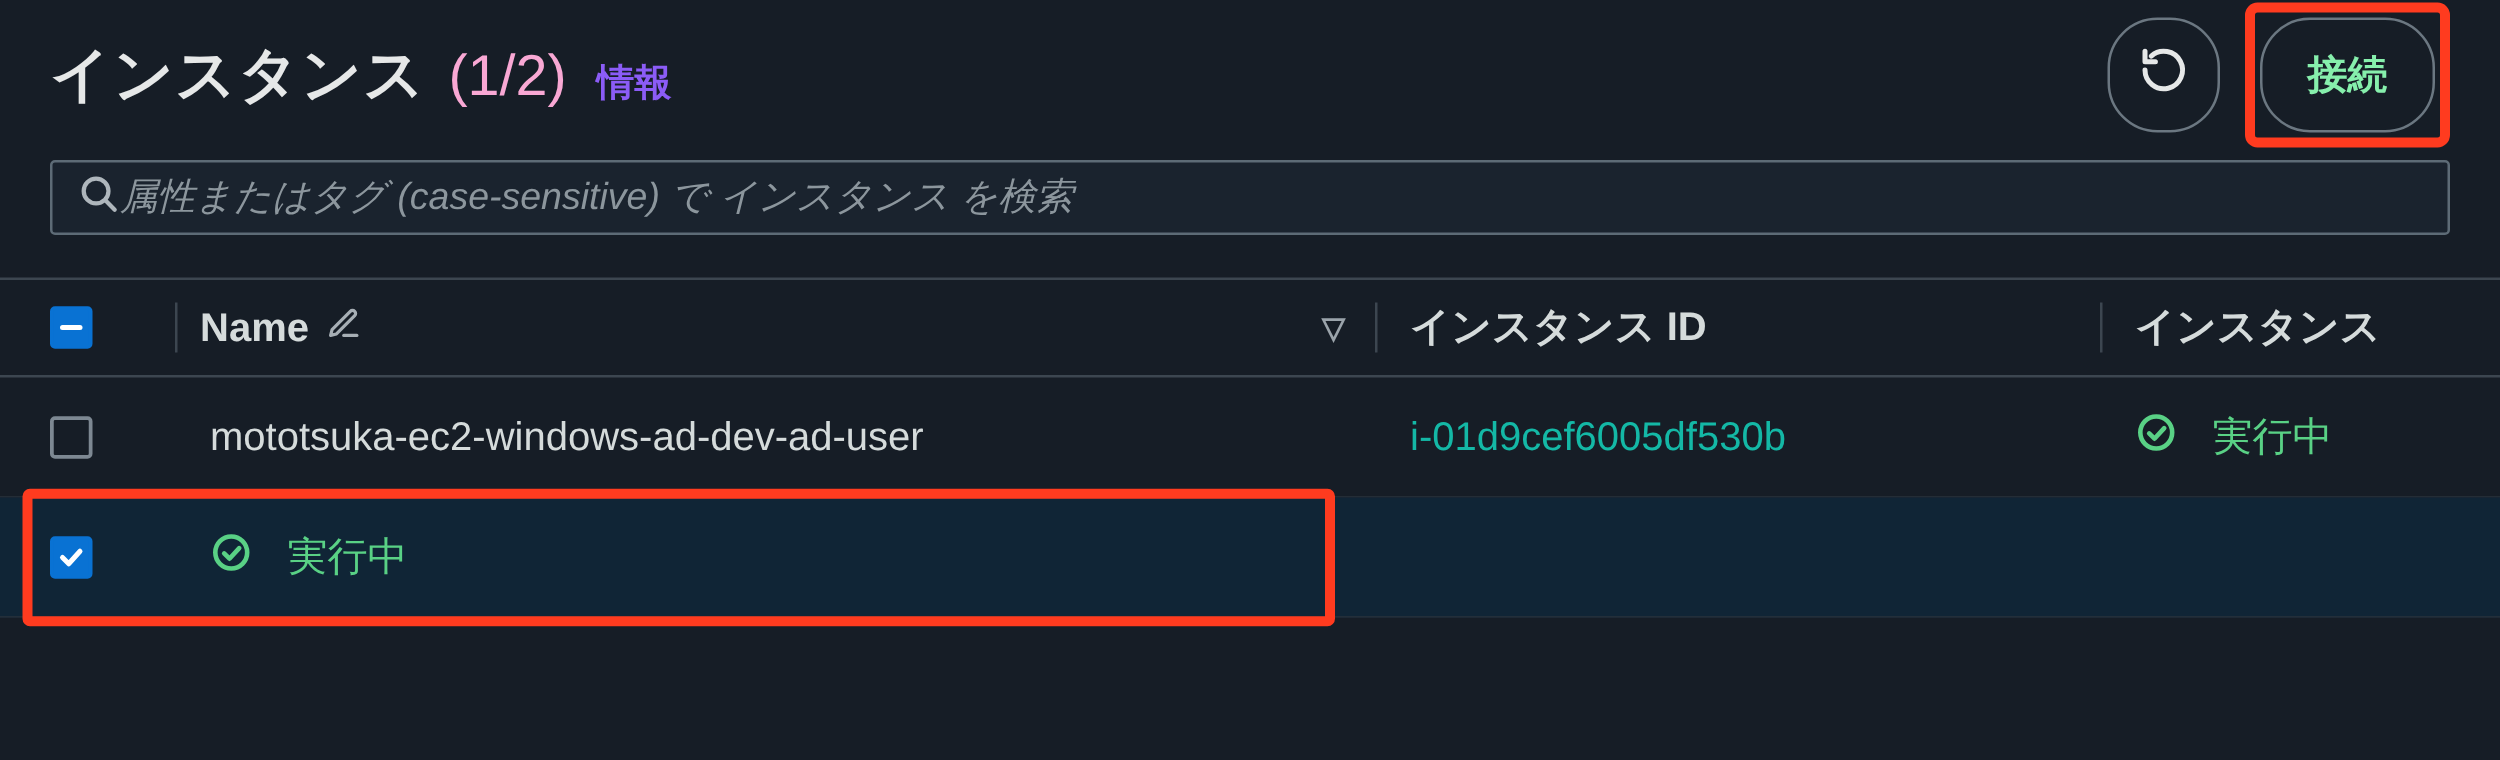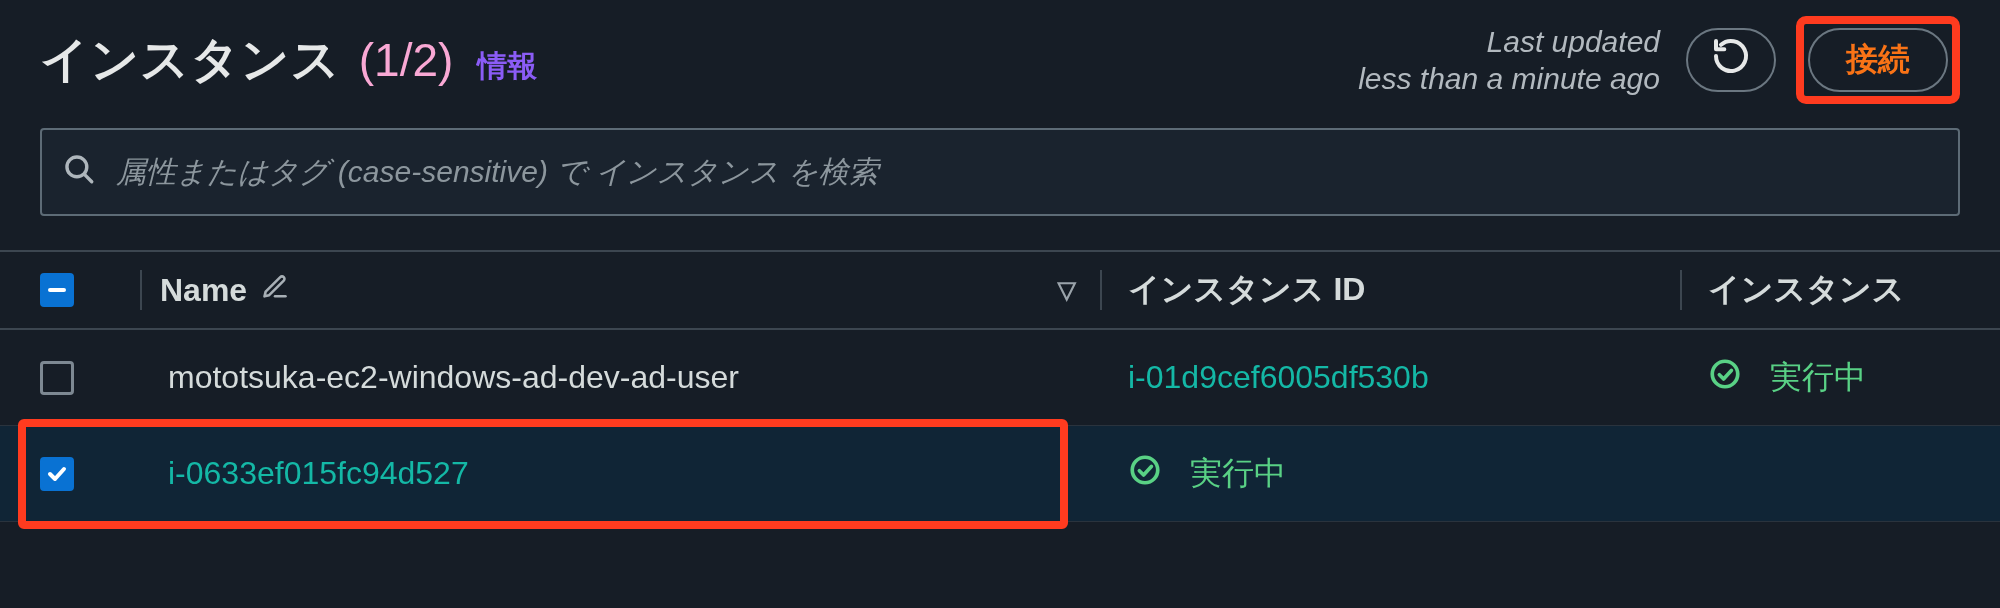--- a/index.html
+++ b/index.html
@@ -48,25 +48,25 @@
   .last-updated {
     text-align: right;
     color: #b2b9bf;
     font-size: 30px;
     font-style: italic;
     line-height: 1.25;
     margin-right: 26px;
   }
 
   .btn {
-    height: 64px;
+    height: 92px;
     border: 2px solid #6b7781;
     border-radius: 40px;
     background: transparent;
-    color: #f97316;
+    color: #86efac;
     display: inline-flex;
     align-items: center;
     justify-content: center;
     font-size: 32px;
     font-weight: 700;
     padding: 0 36px;
     margin-right: 20px;
   }
   .btn.icon-only { width: 90px; padding: 0; }
   .btn svg { width: 40px; height: 40px; stroke: #e6e8e8; }
@@ -78,26 +78,25 @@
   }
   .connect-wrap .btn { margin: 0; }
 
   
   .search-wrap {
     margin: 28px 40px 0 40px;
   }
   .search {
     display: flex;
     align-items: center;
-    height: 88px;
+    height: 60px;
     border: 2px solid #5d6b76;
     border-radius: 4px;
     background: #1a232e;
     padding: 0 20px;
-    gap: 20px;
   }
   .search svg { width: 34px; height: 34px; stroke: #aeb6bc; flex-shrink: 0; }
   .search input {
     flex: 1;
     background: transparent;
     border: none;
     outline: none;
     font-size: 30px;
     font-style: italic;
     color: #aeb6bc;
@@ -194,24 +193,20 @@
 
 <div class="header">
   <div class="title-block">
     <span class="title">インスタンス</span>
     <span class="count">(1/2)</span>
     <a class="info-link">情報</a>
   </div>
 
   <div class="spacer"></div>
 
-  <div class="last-updated">
-    <div>Last updated</div>
-    <div>less than a minute ago</div>
-  </div>
 
   <button class="btn icon-only">
     <span>
       <svg viewBox="0 0 24 24" fill="none" stroke-width="2.4" stroke-linecap="round" stroke-linejoin="round">
         <path d="M3 12a9 9 0 1 0 3-6.7"></path>
         <polyline points="3 3 3 8 8 8"></polyline>
       </svg>
     </span>
   </button>
 
@@ -284,23 +279,20 @@
   <div class="trow selected">
     <div class="row-highlight"></div>
     <div class="cell cb-cell">
       <span class="cb checked">
         <svg viewBox="0 0 24 24" fill="none" stroke-linecap="round" stroke-linejoin="round">
           <polyline points="5 12 10 17 19 7"></polyline>
         </svg>
       </span>
     </div>
     <div class="cell">
-      <a class="link">i-0633ef015fc94d527</a>
-    </div>
-    <div class="cell">
       <span class="status">
         <span>
           <svg viewBox="0 0 24 24" fill="none" stroke-width="2.6" stroke-linecap="round" stroke-linejoin="round">
             <circle cx="12" cy="12" r="9"></circle>
               <polyline points="8 12.5 11 15.5 16.5 9.5"></polyline>
           </svg>
         </span>
         <span>実行中</span>
       </span>
     </div>

